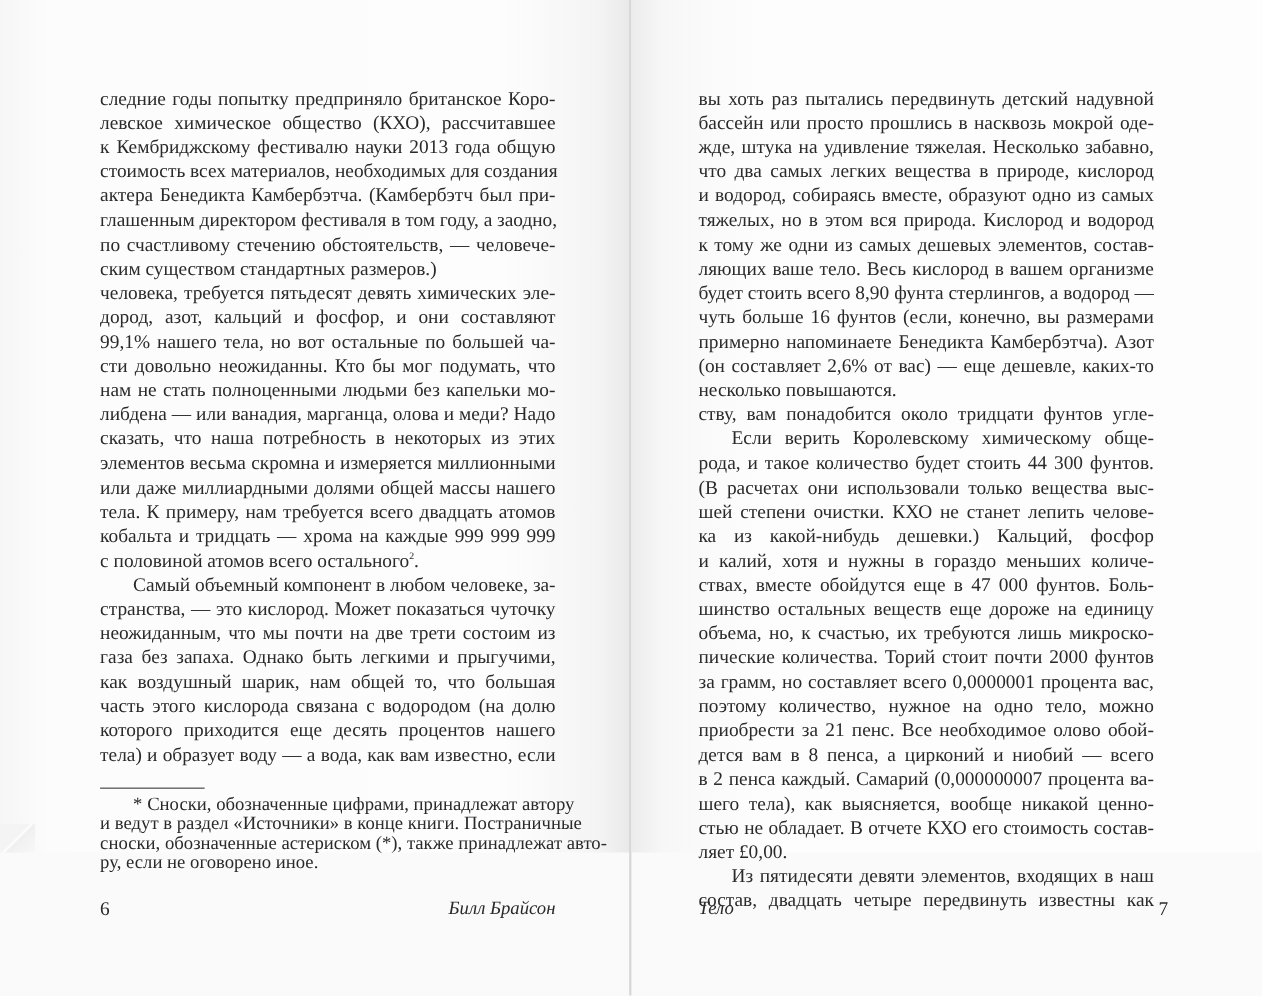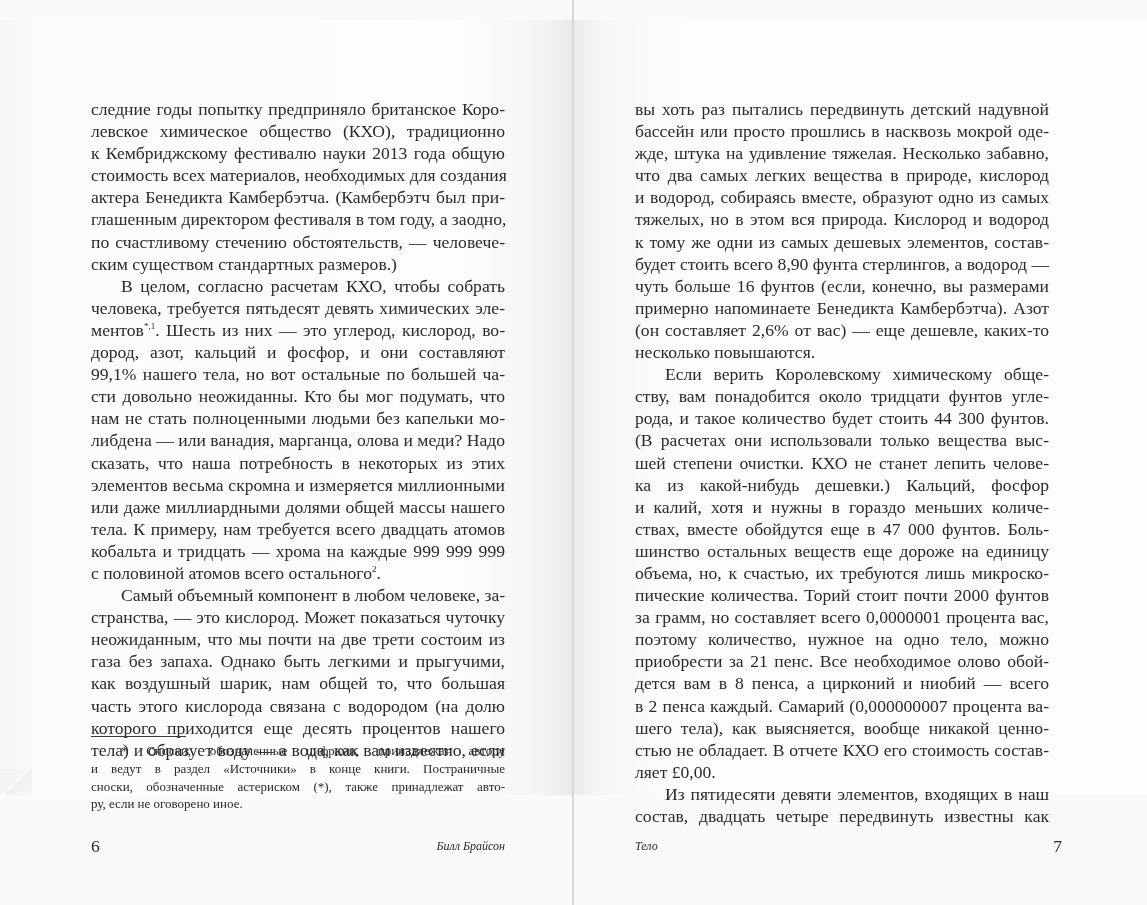--- a/index.html
+++ b/index.html
@@ -5,21 +5,21 @@
   html, body { margin: 0; padding: 0; }
   body {
     width: 1147px; height: 905px; overflow: hidden;
     background: #fafafa;
     font-family: "Liberation Serif", "DejaVu Serif", serif;
     color: #2a2a2a;
     position: relative;
   }
   .spread { position: absolute; inset: 0; }
   .page {
-    position: absolute; top: 0; height: 775px; margin-top: 20px;
+    position: absolute; top: 0; height: 775px;
   }
   .page-left {
     left: 0; width: 573px;
     background: linear-gradient(to right, #f6f6f6 0%, #fcfcfc 8%, #fdfdfd 80%, #f4f4f4 95%, #e9e9e9 100%);
   }
   .page-right {
     left: 574px; width: 573px;
     background: linear-gradient(to right, #ececec 0%, #f7f7f7 5%, #fdfdfd 20%, #fdfdfd 100%);
   }
   .gutter-line {
@@ -42,53 +42,51 @@
   }
   .line.last { text-align-last: left; }
   .line.indent { text-indent: 30px; }
   sup { font-size: 9px; line-height: 0; vertical-align: 7px; }
   .footnote-rule {
     position: absolute; left: 91px; top: 716px; width: 95px; height: 1px;
     background: #3a3a3a;
   }
   .footnote {
     position: absolute; left: 91px; top: 722px; width: 414px;
-    font-size: 13px; line-height: 17.8px;
+    font-size: 17px; line-height: 17.8px;
   }
   .footnote .line { height: 17.8px; }
   .footnote .line.indent { text-indent: 30px; }
   .folio {
     position: absolute; top: 815px; font-size: 17.6px; line-height: 22px;
   }
   .running {
-    position: absolute; top: 815px; font-size: 12px; line-height: 22px; font-style: italic;
+    position: absolute; top: 815px; font-size: 17px; line-height: 22px; font-style: italic;
   }
   .page-left .folio { left: 91px; }
   .page-left .running { right: 68px; }
   .page-right .running { left: 61px; }
   .page-right .folio { right: 85px; }
 </style>
 </head>
 <body>
 
 <div class="spread">
 
   <div class="page page-left">
     <div class="textblock" id="left-body">
         <span class="line"><span>следние годы попытку предприняло британское Коро-</span></span>
-        <span class="line"><span>левское химическое общество (КХО), традиционно</span></span>
+        <span class="line"><span>левское химическое общество (КХО), рассчитавшее</span></span>
         <span class="line"><span>к Кембриджскому фестивалю науки 2013 года общую</span></span>
         <span class="line"><span>стоимость всех материалов, необходимых для создания</span></span>
         <span class="line"><span>актера Бенедикта Камбербэтча. (Камбербэтч был при-</span></span>
         <span class="line"><span>глашенным директором фестиваля в том году, а заодно,</span></span>
         <span class="line"><span>по счастливому стечению обстоятельств, — человече-</span></span>
         <span class="line last"><span>ским существом стандартных размеров.)</span></span>
-        <span class="line indent"><span>В целом, согласно расчетам КХО, чтобы собрать</span></span>
         <span class="line"><span>человека, требуется пятьдесят девять химических эле-</span></span>
-        <span class="line"><span>ментов</span><sup>*,1</sup><span>. Шесть из них — это углерод, кислород, во-</span></span>
         <span class="line"><span>дород, азот, кальций и фосфор, и они составляют</span></span>
         <span class="line"><span>99,1% нашего тела, но вот остальные по большей ча-</span></span>
         <span class="line"><span>сти довольно неожиданны. Кто бы мог подумать, что</span></span>
         <span class="line"><span>нам не стать полноценными людьми без капельки мо-</span></span>
         <span class="line"><span>либдена — или ванадия, марганца, олова и меди? Надо</span></span>
         <span class="line"><span>сказать, что наша потребность в некоторых из этих</span></span>
         <span class="line"><span>элементов весьма скромна и измеряется миллионными</span></span>
         <span class="line"><span>или даже миллиардными долями общей массы нашего</span></span>
         <span class="line"><span>тела. К примеру, нам требуется всего двадцать атомов</span></span>
         <span class="line"><span>кобальта и тридцать — хрома на каждые 999 999 999</span></span>
@@ -118,27 +116,28 @@
 
   <div class="page page-right">
     <div class="textblock" id="right-body">
         <span class="line"><span>вы хоть раз пытались передвинуть детский надувной</span></span>
         <span class="line"><span>бассейн или просто прошлись в насквозь мокрой оде-</span></span>
         <span class="line"><span>жде, штука на удивление тяжелая. Несколько забавно,</span></span>
         <span class="line"><span>что два самых легких вещества в природе, кислород</span></span>
         <span class="line"><span>и водород, собираясь вместе, образуют одно из самых</span></span>
         <span class="line"><span>тяжелых, но в этом вся природа. Кислород и водород</span></span>
         <span class="line"><span>к тому же одни из самых дешевых элементов, состав-</span></span>
+        <span class="line"><span>ляющих ваше тело. Весь кислород в вашем организме</span></span>
         <span class="line"><span>будет стоить всего 8,90 фунта стерлингов, а водород —</span></span>
         <span class="line"><span>чуть больше 16 фунтов (если, конечно, вы размерами</span></span>
         <span class="line"><span>примерно напоминаете Бенедикта Камбербэтча). Азот</span></span>
         <span class="line"><span>(он составляет 2,6% от вас) — еще дешевле, каких-то</span></span>
         <span class="line last"><span>несколько повышаются.</span></span>
+        <span class="line"><span>ству, вам понадобится около тридцати фунтов угле-</span></span>
         <span class="line indent"><span>Если верить Королевскому химическому обще-</span></span>
-        <span class="line"><span>ству, вам понадобится около тридцати фунтов угле-</span></span>
         <span class="line"><span>рода, и такое количество будет стоить 44 300 фунтов.</span></span>
         <span class="line"><span>(В расчетах они использовали только вещества выс-</span></span>
         <span class="line"><span>шей степени очистки. КХО не станет лепить челове-</span></span>
         <span class="line"><span>ка из какой-нибудь дешевки.) Кальций, фосфор</span></span>
         <span class="line"><span>и калий, хотя и нужны в гораздо меньших количе-</span></span>
         <span class="line"><span>ствах, вместе обойдутся еще в 47 000 фунтов. Боль-</span></span>
         <span class="line"><span>шинство остальных веществ еще дороже на единицу</span></span>
         <span class="line"><span>объема, но, к счастью, их требуются лишь микроско-</span></span>
         <span class="line"><span>пические количества. Торий стоит почти 2000 фунтов</span></span>
         <span class="line"><span>за грамм, но составляет всего 0,0000001 процента вас,</span></span>

